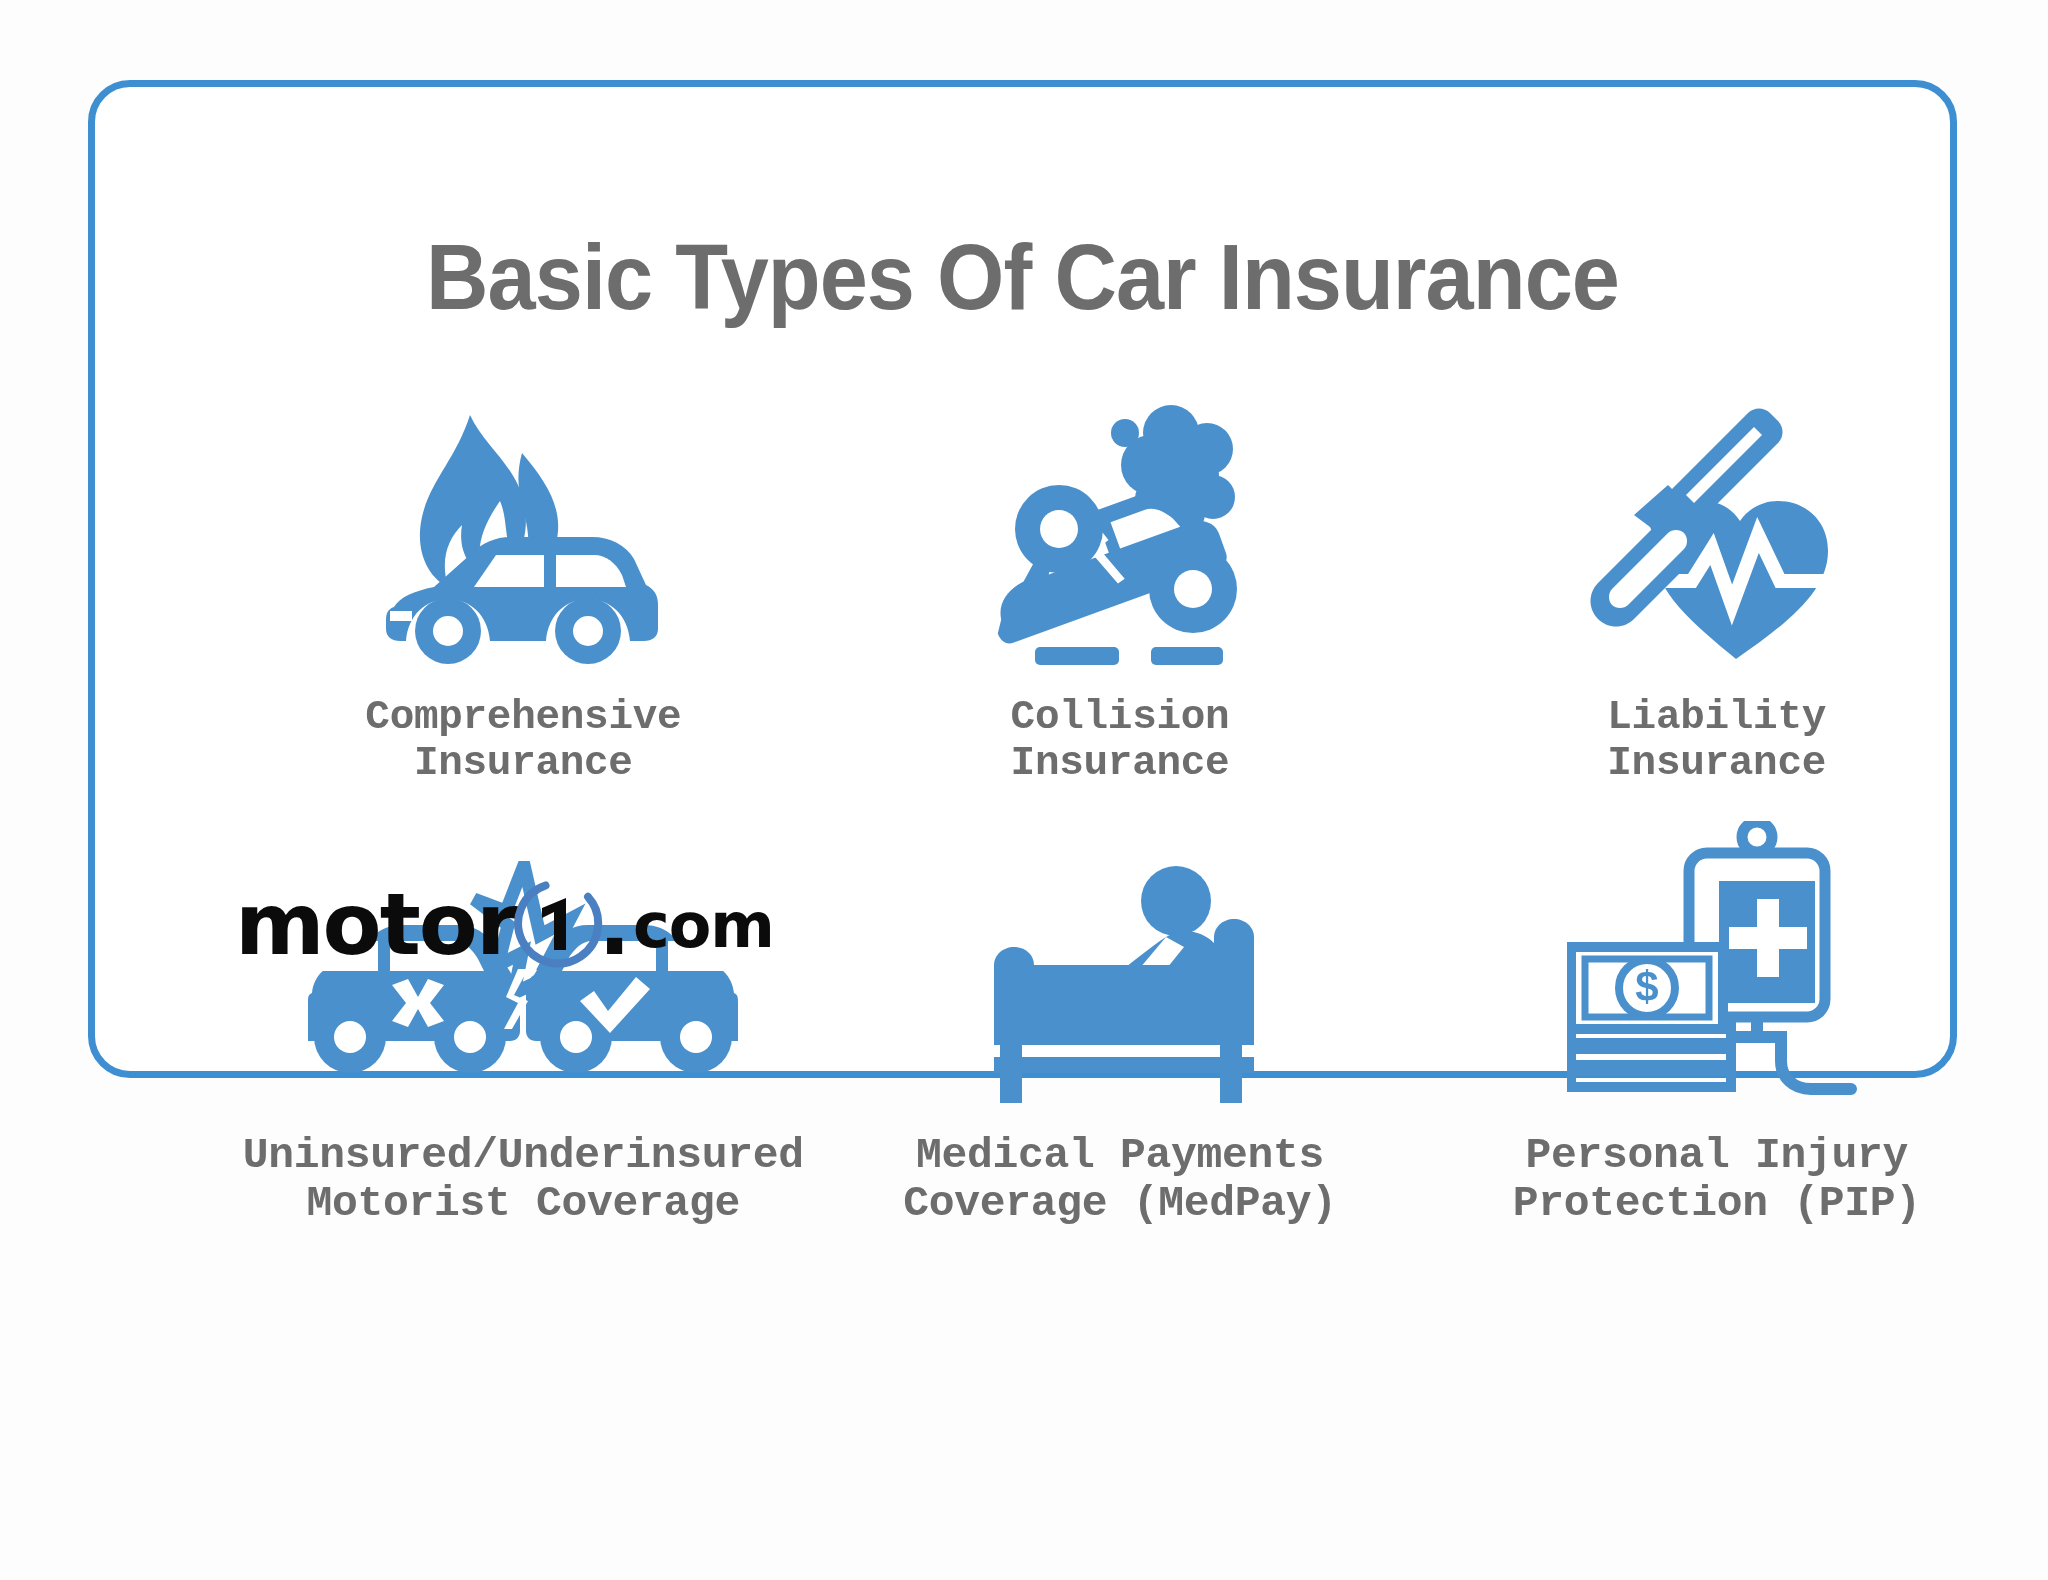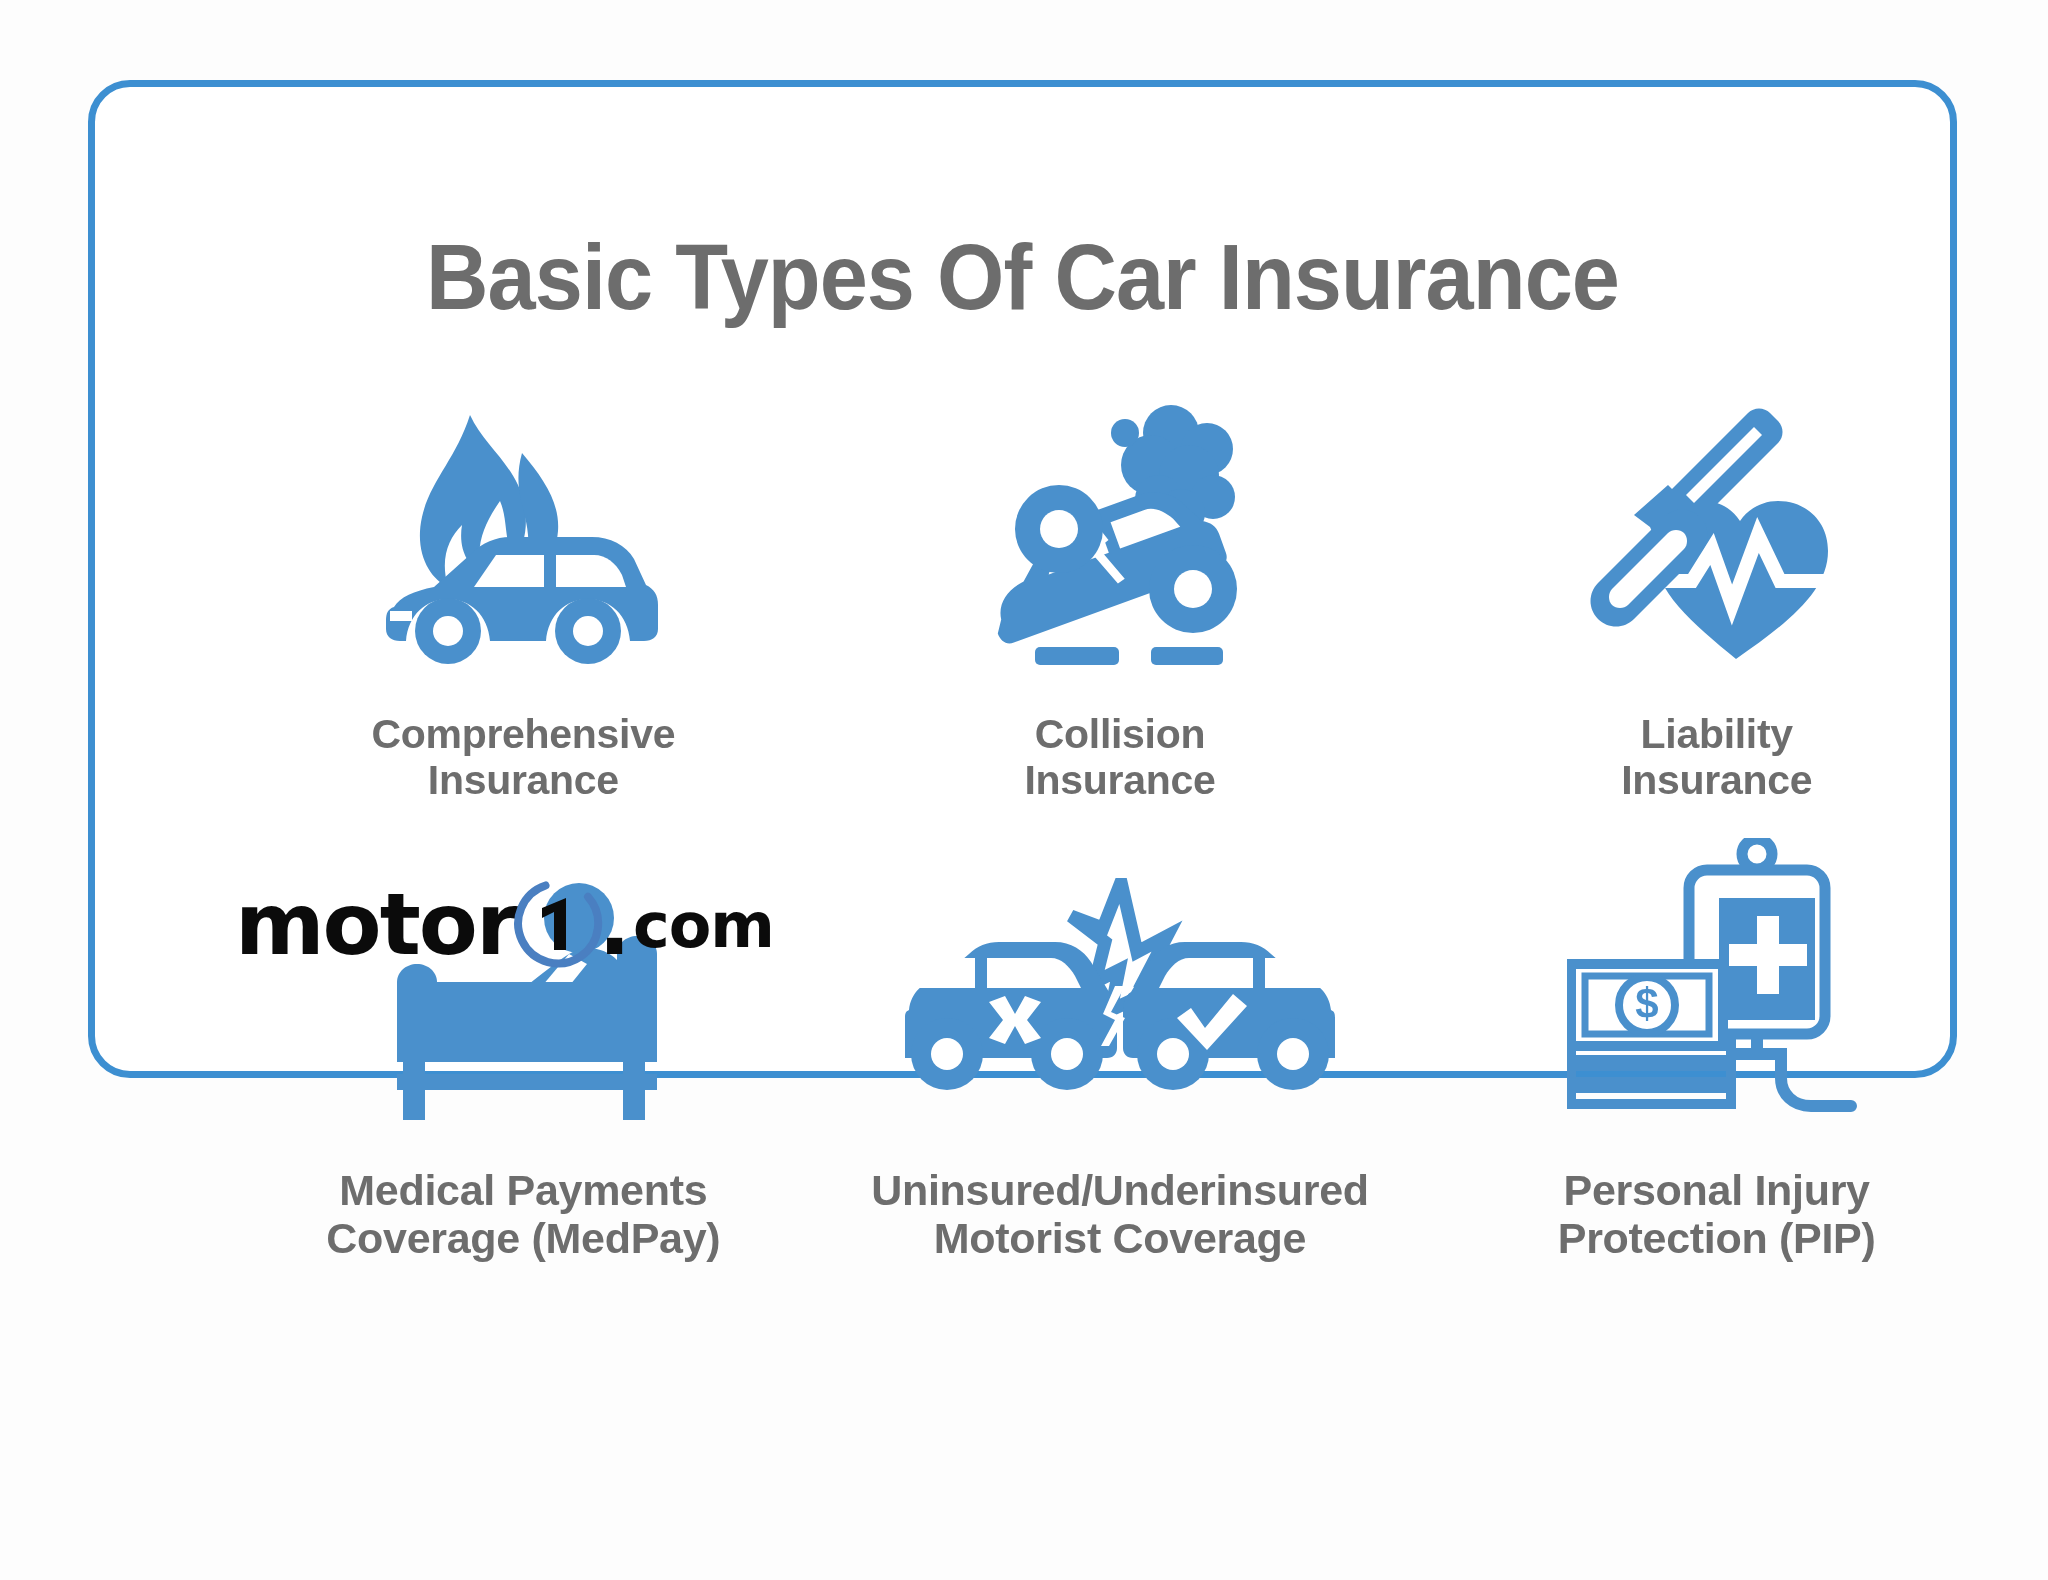--- a/index.html
+++ b/index.html
@@ -67,27 +67,27 @@
 
   .icon-box {
     height: 300px;
     display: flex;
     align-items: flex-end;
     justify-content: center;
   }
   .icon-box.row2 { height: 310px; }
 
   .cell-label {
-    margin-top: 34px;
+    margin-top: 17px;
     text-align: center;
     font-size: 41px;
     line-height: 1.13;
     font-weight: bold;
     color: #6d6d6d;
-    font-family: Liberation Sans, sans-serif;
+    font-family: Liberation Mono, monospace;
     letter-spacing: -0.3px;
     white-space: pre-line;
   }
   .row2 .cell-label { font-size: 43px; }
 
   
   .logo {
     position: absolute;
     left: 140px;
     bottom: 92px;
@@ -229,51 +229,20 @@
             </svg>
           </span>
         </div>
         <div class="cell-label">Liability
 Insurance</div>
       </div>
 
       <div class="cell row2">
         <div class="icon-box row2">
           <span>
-            <svg width="300" height="250" viewBox="0 0 300 250" xmlns="http://www.w3.org/2000/svg">
-              <g fill="#4a90cc">
-
-                <circle cx="206" cy="40" r="35"></circle>
-
-                <path d="M148 112 C 162 102, 180 86, 196 76 C 212 66, 232 70, 244 82 L 268 106 L 268 146 L 120 146 Z"></path>
-
-                <path fill="#ffffff" d="M132 104 L 152 104 L 196 146 L 176 146 Z"></path>
-                <path fill="#ffffff" d="M196 76 L 214 86 L 180 128 L 164 114 Z"></path>
-
-                <path d="M24 104 C 24 94, 33 86, 44 86 C 55 86, 64 94, 64 104 L 64 166 L 24 166 Z"></path>
-                <rect x="56" y="104" width="212" height="62"></rect>
-
-                <path d="M244 76 C 244 66, 253 58, 264 58 C 275 58, 284 66, 284 76 L 284 166 L 244 166 Z"></path>
-
-                <rect x="24" y="166" width="260" height="18"></rect>
-                <rect x="24" y="196" width="260" height="16"></rect>
-
-                <rect x="30" y="166" width="22" height="76"></rect>
-                <rect x="250" y="166" width="22" height="76"></rect>
-              </g>
-            </svg>
-          </span>
-        </div>
-        <div class="cell-label">Medical Payments
-Coverage (MedPay)</div>
-      </div>
-
-      <div class="cell row2">
-        <div class="icon-box row2">
-          <span>
             <svg width="430" height="250" viewBox="0 0 430 250" xmlns="http://www.w3.org/2000/svg">
               <g fill="#4a90cc">
 
                 <path d="M216 4 L 232 74 L 262 58 L 238 104 L 258 108 L 206 132 L 214 92 L 190 104 L 200 64 L 166 38 L 198 50 Z" fill="none" stroke="#4a90cc" stroke-width="13" stroke-linejoin="miter"></path>
 
                 <path d="M4 132 C 6 114, 18 104, 36 100 L 64 76 C 72 68, 82 64, 94 64 L 150 64 C 166 64, 178 72, 186 84 L 204 114 C 210 118, 212 124, 212 132 L 212 170 C 212 176, 208 180, 202 180 L 0 180 L 0 142 C 0 136, 0 134, 4 132 Z"></path>
                 <path fill="#ffffff" d="M26 80 L 70 80 L 70 110 L 12 110 Z"></path>
                 <path fill="#ffffff" d="M82 80 L 146 80 C 156 80, 164 88, 170 98 L 176 110 L 82 110 Z"></path>
                 <circle cx="42" cy="176" r="36"></circle>
                 <circle cx="42" cy="176" r="16" fill="#ffffff"></circle>
@@ -294,20 +263,51 @@
 
                 <path fill="#ffffff" d="M272 140 L 286 130 L 300 150 L 328 116 L 342 128 L 302 172 Z"></path>
 
                 <path fill="#ffffff" d="M210 108 L 220 108 L 206 134 L 220 140 L 204 168 L 196 168 L 210 142 L 198 136 Z"></path>
               </g>
             </svg>
           </span>
         </div>
         <div class="cell-label">Uninsured/Underinsured
 Motorist Coverage</div>
+      </div>
+
+      <div class="cell row2">
+        <div class="icon-box row2">
+          <span>
+            <svg width="300" height="250" viewBox="0 0 300 250" xmlns="http://www.w3.org/2000/svg">
+              <g fill="#4a90cc">
+
+                <circle cx="206" cy="40" r="35"></circle>
+
+                <path d="M148 112 C 162 102, 180 86, 196 76 C 212 66, 232 70, 244 82 L 268 106 L 268 146 L 120 146 Z"></path>
+
+                <path fill="#ffffff" d="M132 104 L 152 104 L 196 146 L 176 146 Z"></path>
+                <path fill="#ffffff" d="M196 76 L 214 86 L 180 128 L 164 114 Z"></path>
+
+                <path d="M24 104 C 24 94, 33 86, 44 86 C 55 86, 64 94, 64 104 L 64 166 L 24 166 Z"></path>
+                <rect x="56" y="104" width="212" height="62"></rect>
+
+                <path d="M244 76 C 244 66, 253 58, 264 58 C 275 58, 284 66, 284 76 L 284 166 L 244 166 Z"></path>
+
+                <rect x="24" y="166" width="260" height="18"></rect>
+                <rect x="24" y="196" width="260" height="16"></rect>
+
+                <rect x="30" y="166" width="22" height="76"></rect>
+                <rect x="250" y="166" width="22" height="76"></rect>
+              </g>
+            </svg>
+          </span>
+        </div>
+        <div class="cell-label">Medical Payments
+Coverage (MedPay)</div>
       </div>
 
       <div class="cell row2">
         <div class="icon-box row2">
           <span>
             <svg width="300" height="290" viewBox="0 0 300 290" xmlns="http://www.w3.org/2000/svg">
               <g fill="none" stroke="#4a90cc" stroke-width="11">
 
                 <circle cx="190" cy="16" r="15"></circle>
 

